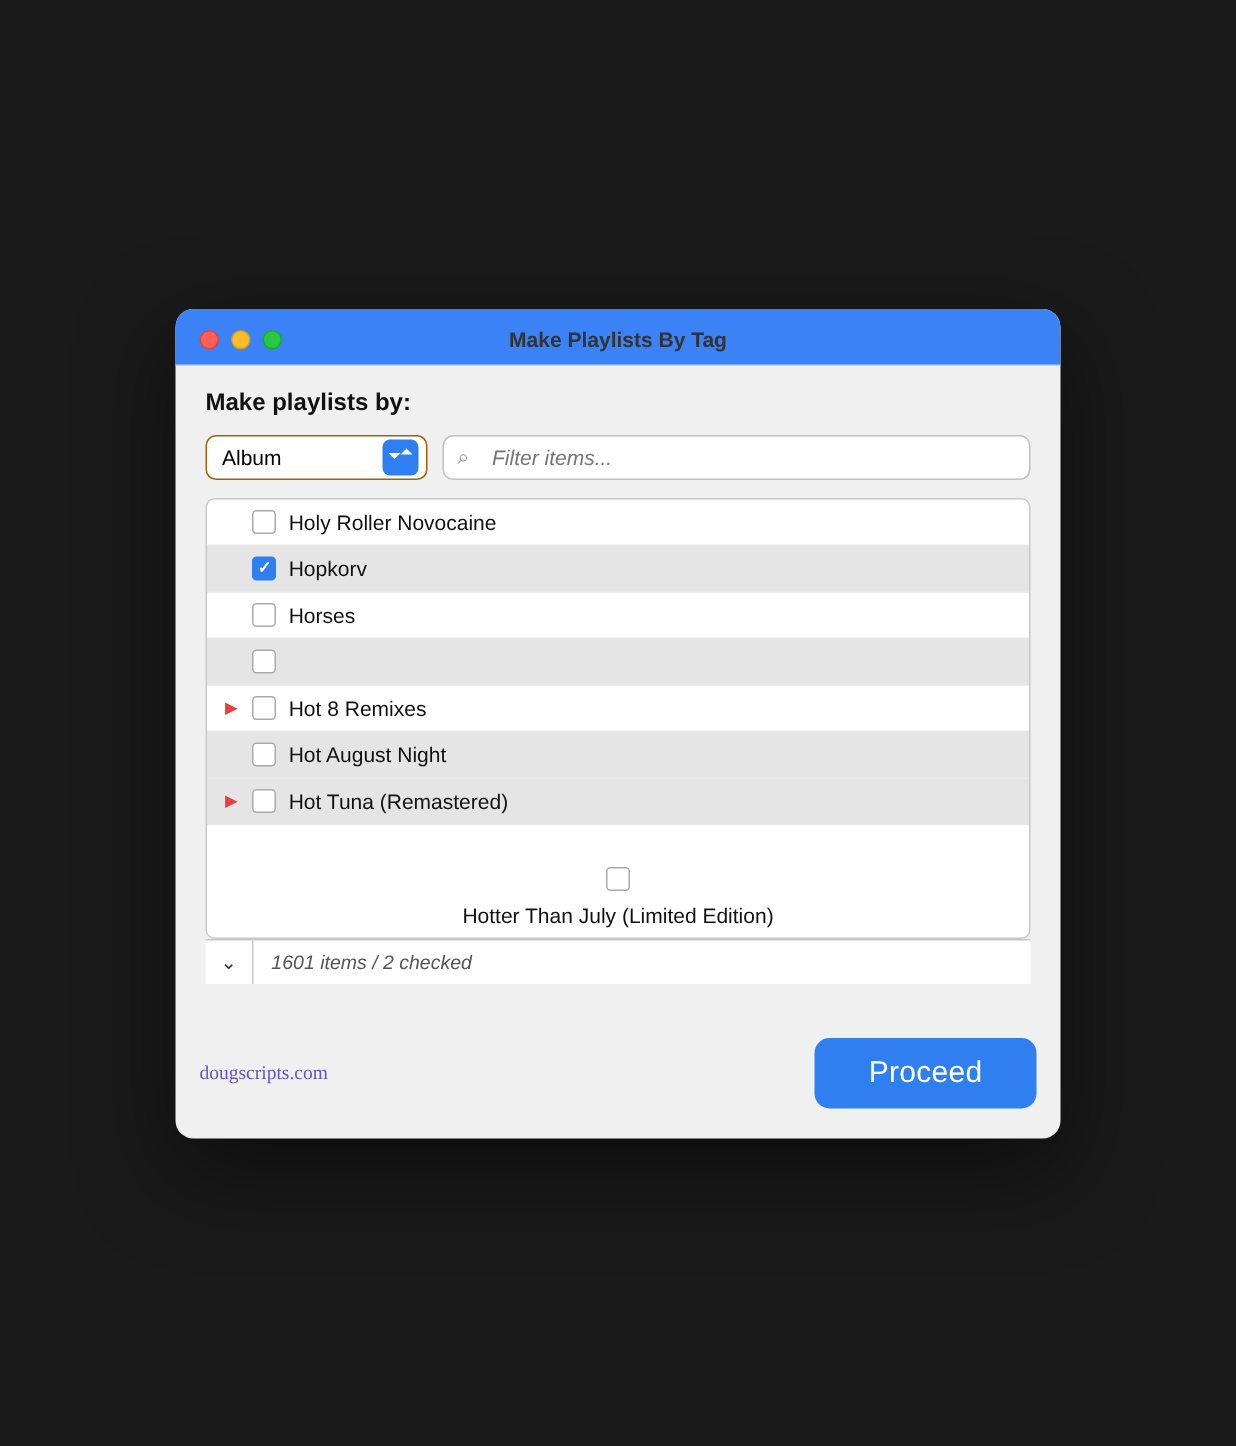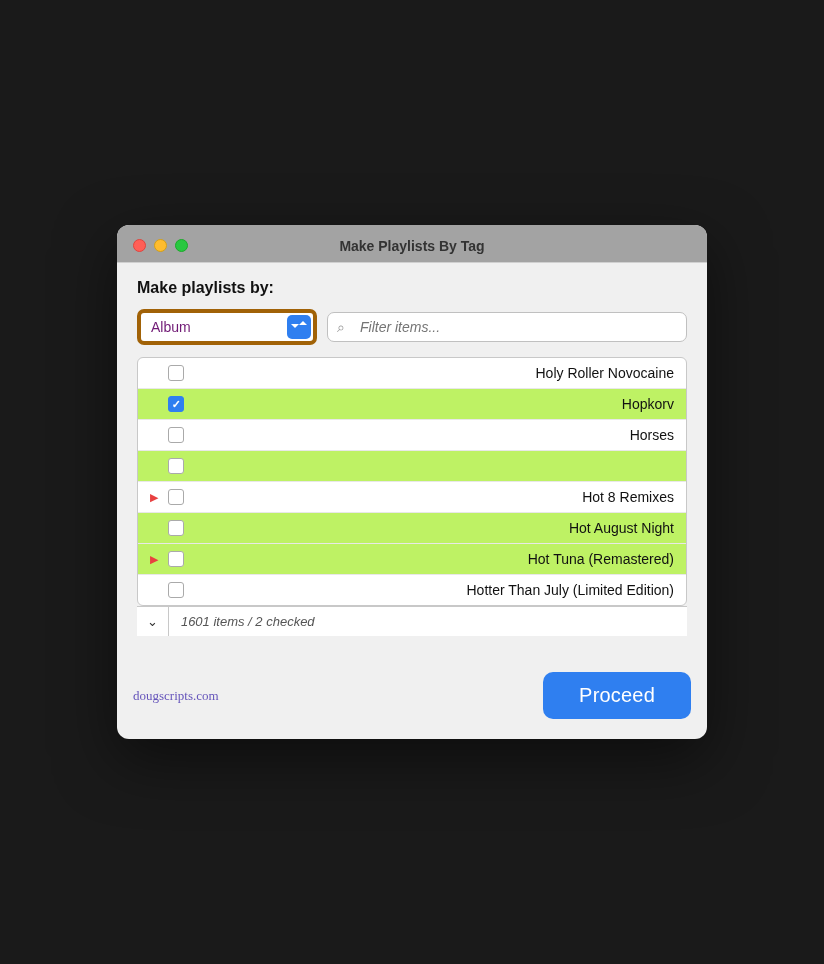--- a/index.html
+++ b/index.html
@@ -13,21 +13,21 @@
       font-family: -apple-system, BlinkMacSystemFont, "SF Pro Text", "Helvetica Neue", sans-serif;
     }
     .window {
       background: #f0f0f0;
       border-radius: 12px;
       width: 590px;
       box-shadow: 0 20px 60px rgba(0,0,0,0.5);
       overflow: hidden;
     }
     .title-bar {
-      background: #a3a3a3;
+      background: #3b82f6;
       padding: 14px 16px 10px 16px;
       display: flex;
       align-items: center;
       border-bottom: 1px solid #d0d0d0;
       position: relative;
     }
     .traffic-lights {
       display: flex;
       gap: 8px;
       align-items: center;
@@ -65,27 +65,27 @@
       align-items: center;
     }
     .dropdown-wrapper {
       position: relative;
       flex: 0 0 auto;
     }
     .dropdown-select {
       appearance: none;
       -webkit-appearance: none;
       background: #fff;
-      border: 4px solid #a16207;
+      border: 1px solid #a16207;
       border-radius: 7px;
       padding: 6px 36px 6px 10px;
       font-size: 14px;
-      color: #701a75;
-      cursor: pointer;
-      width: 180px;
+      color: #000000;
+      cursor: pointer;
+      width: 148px;
     }
     .dropdown-arrow {
       position: absolute;
       right: 6px;
       top: 50%;
       transform: translateY(-50%);
       width: 24px;
       height: 24px;
       background: #2f7ff0;
       border-radius: 5px;
@@ -144,23 +144,24 @@
       display: flex;
       align-items: center;
       padding: 7px 12px 7px 12px;
       font-size: 14px;
       color: #111;
       border-bottom: 1px solid #e8e8e8;
       gap: 8px;
     }
     .list-item:last-child {
       border-bottom: none;
+      flex-direction: column;
     }
     .list-item.shaded {
-      background: #bef264;
+      background: #e5e5e5;
     }
     .play-indicator {
       color: #e84040;
       font-size: 11px;
       margin-right: 2px;
       flex-shrink: 0;
     }
     .play-indicator.invisible {
       visibility: hidden;
     }
@@ -181,21 +182,20 @@
       border-color: #2f7ff0;
     }
     .checkbox.checked::after {
       content: '✓';
       color: white;
       font-size: 11px;
       font-weight: 700;
     }
     .item-label {
       flex: 1;
-      text-align: right;
     }
     .status-bar {
       display: flex;
       align-items: center;
       border-top: 1px solid #c8c8c8;
       background: #fff;
     }
     .status-dropdown {
       padding: 7px 10px;
       border-right: 1px solid #c8c8c8;

